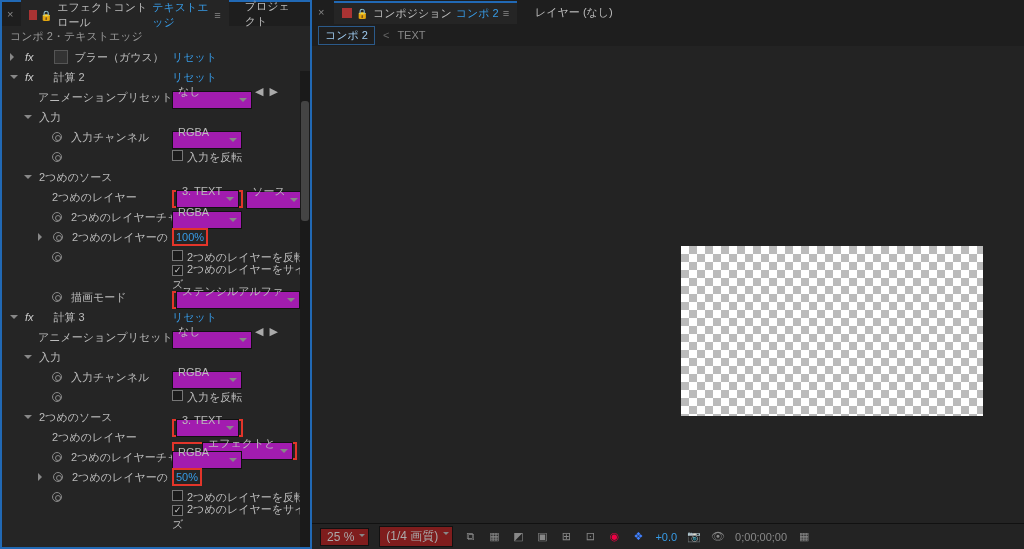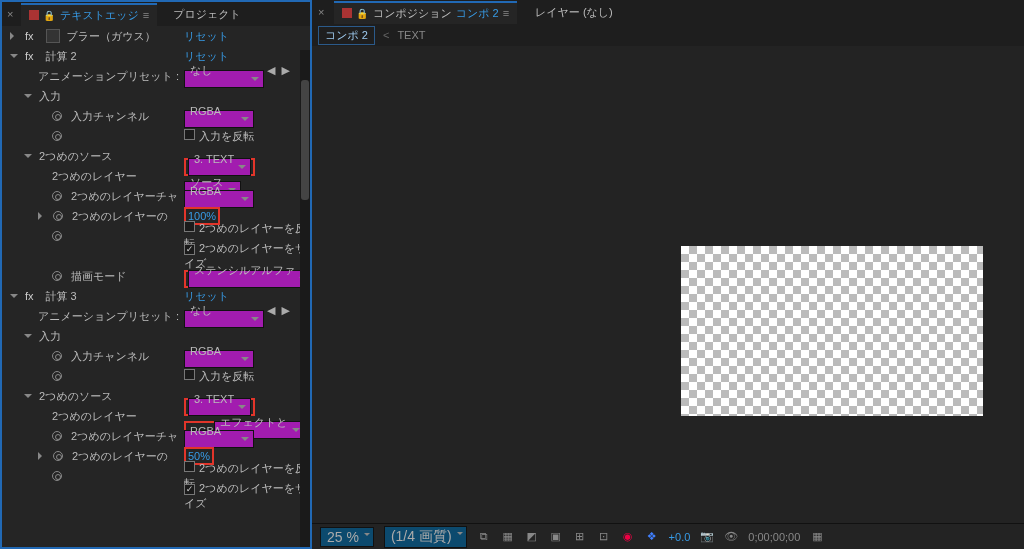--- a/index.html
+++ b/index.html
@@ -7,70 +7,72 @@
   .lpanel { width:312px; height:549px; background:#252525; border:2px solid #2169b5; display:flex; flex-direction:column; }
   .rpanel { flex:1; height:549px; background:#1e1e1e; display:flex; flex-direction:column; }
   .tabs { display:flex; height:24px; background:#1e1e1e; align-items:center; padding:0 5px; gap:8px;}
   .tab { padding:3px 8px; color:#bbb; display:flex; gap:4px; align-items:center;}
   .tab.active { border-top:2px solid #2169b5; background:#252525;}
   .blue { color:#379be6; }
   .sub { padding:3px 8px; color:#999;}
   .row { display:flex; align-items:center; height:20px; padding:0 6px 0 8px; gap:4px;}
   .ind1{padding-left:22px;} .ind2{padding-left:36px;} .ind3{padding-left:50px;}
   .label{ color:#bdbdbd; flex:0 0 auto;}
-  .valcol{ position:absolute; left:182px;}
+  .valcol{ position:absolute; left:170px;}
   .reset{ color:#379be6; cursor:pointer;}
   .dd { background:#a21caf; border:1px solid #111; color:#bbb; height:17px; padding:0 16px 16px 5px; position:relative; display:inline-flex; align-items:center; min-width:70px;}
   .dd::after{content:"";position:absolute;right:4px;top:6px;border:4px solid transparent;border-top-color:#888;}
   .tri{width:0;height:0;border:4px solid transparent;border-top-color:#888;margin-right:3px;transform:translateY(2px);}
   .triR{width:0;height:0;border:4px solid transparent;border-left-color:#888;margin-right:3px;}
   .stop{width:10px;height:10px;border:1px solid #888;border-radius:50%;position:relative;flex:0 0 10px;margin-right:5px;}
   .stop::before{content:"";position:absolute;width:4px;height:4px;background:transparent;border:1px solid #888;left:2px;top:2px;border-radius:50%;}
   .cb{width:11px;height:11px;border:1px solid #777;background:#1a1a1a;display:inline-flex;align-items:center;justify-content:center;margin-right:4px;flex:0 0 11px;}
   .cb.on::after{content:"✓";color:#ccc;font-size:9px;line-height:9px;}
-  .fx{color:#ccc;margin-right:8px;}
+  .fx{font-style:italic;color:#ccc;margin-right:16px;}
   .redbox{border:2px solid #e2352a;padding:0 2px;display:inline-flex;align-items:center;height:18px;}
   .bval{color:#379be6;}
   .navarr{color:#aaa;padding:0 3px;}
   .lock{color:#888;font-size:10px;}
   .sq{width:10px;height:10px;background:#a33;display:inline-block;}
   
   .rtabs{display:flex;height:24px;align-items:center;gap:10px;padding:0 6px;}
   .rtab{padding:3px 8px;display:flex;gap:4px;align-items:center;}
   .rtab.active{border-top:2px solid #2169b5;background:#252525;}
   .rbread{display:flex;height:22px;align-items:center;padding:0 6px;gap:8px;font-size:10px;}
   .bcrumb{border:1px solid #2b5a8a;padding:1px 6px;color:#9ecbf0;}
   .viewer{flex:1;background:#232323;position:relative;}
   .checker{position:absolute;left:520px;top:200px;width:302px;height:170px;transform:translate(-50%,0);
     background-image:linear-gradient(45deg,#bbb 25%,transparent 25%),linear-gradient(-45deg,#bbb 25%,transparent 25%),linear-gradient(45deg,transparent 75%,#bbb 75%),linear-gradient(-45deg,transparent 75%,#bbb 75%);
     background-size:16px 16px;background-position:0 0,0 8px,8px -8px,-8px 0;background-color:#fff;}
   .footer{height:26px;background:#232323;border-top:1px solid #111;display:flex;align-items:center;gap:10px;padding:0 8px;color:#aaa;}
-  .fdd{background:#0c4a6e;border:1px solid #111;padding:1px 14px 1px 6px;position:relative;font-size:14px;}
+  .fdd{background:#7f1d1d;border:1px solid #111;padding:1px 14px 1px 6px;position:relative;font-size:12px;}
   .fdd::after{content:"";position:absolute;right:3px;top:5px;border:3px solid transparent;border-top-color:#888;}
   .ficn{width:14px;height:14px;display:inline-flex;align-items:center;justify-content:center;color:#888;}
   .scroll{position:absolute;right:0;top:24px;bottom:0;width:10px;background:#1a1a1a;}
   .thumb{position:absolute;right:1px;width:8px;background:#444;border-radius:3px;top:30px;height:120px;}
   .relrow{position:relative;}
 </style>
 </head>
 <body>
 
 <div class="lpanel">
   <div class="tabs">
     <span style="color:#888;">×</span>
     <div class="tab active">
       <span class="sq"></span>
       <span class="lock">🔒</span>
+      <span>エフェクトコントロール</span>
       <span class="blue">テキストエッジ</span>
       <span style="color:#888;">≡</span>
     </div>
     <div class="tab">
         <span>プロジェクト</span>
       </div>
   </div>
+  <div class="sub">コンポ 2・テキストエッジ</div>
 
   <div style="position:relative;flex:1;overflow:hidden;">
 
     <div class="row relrow">
         <span class="triR"></span>
         <span class="fx">fx</span>
         <span style="width:14px;height:14px;background:#333;border:1px solid #555;margin-right:3px;"></span>
         <span class="label">ブラー（ガウス）</span>
         <span class="valcol reset">リセット</span>
       </div>

